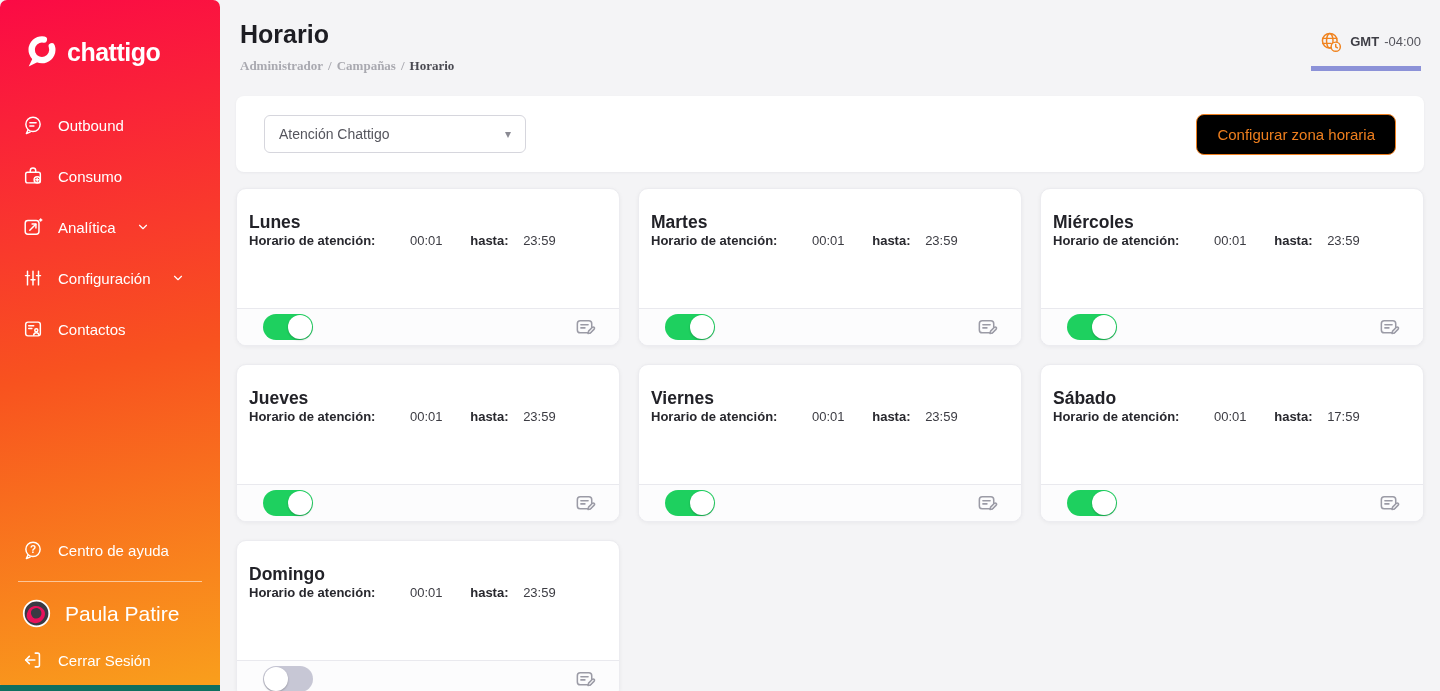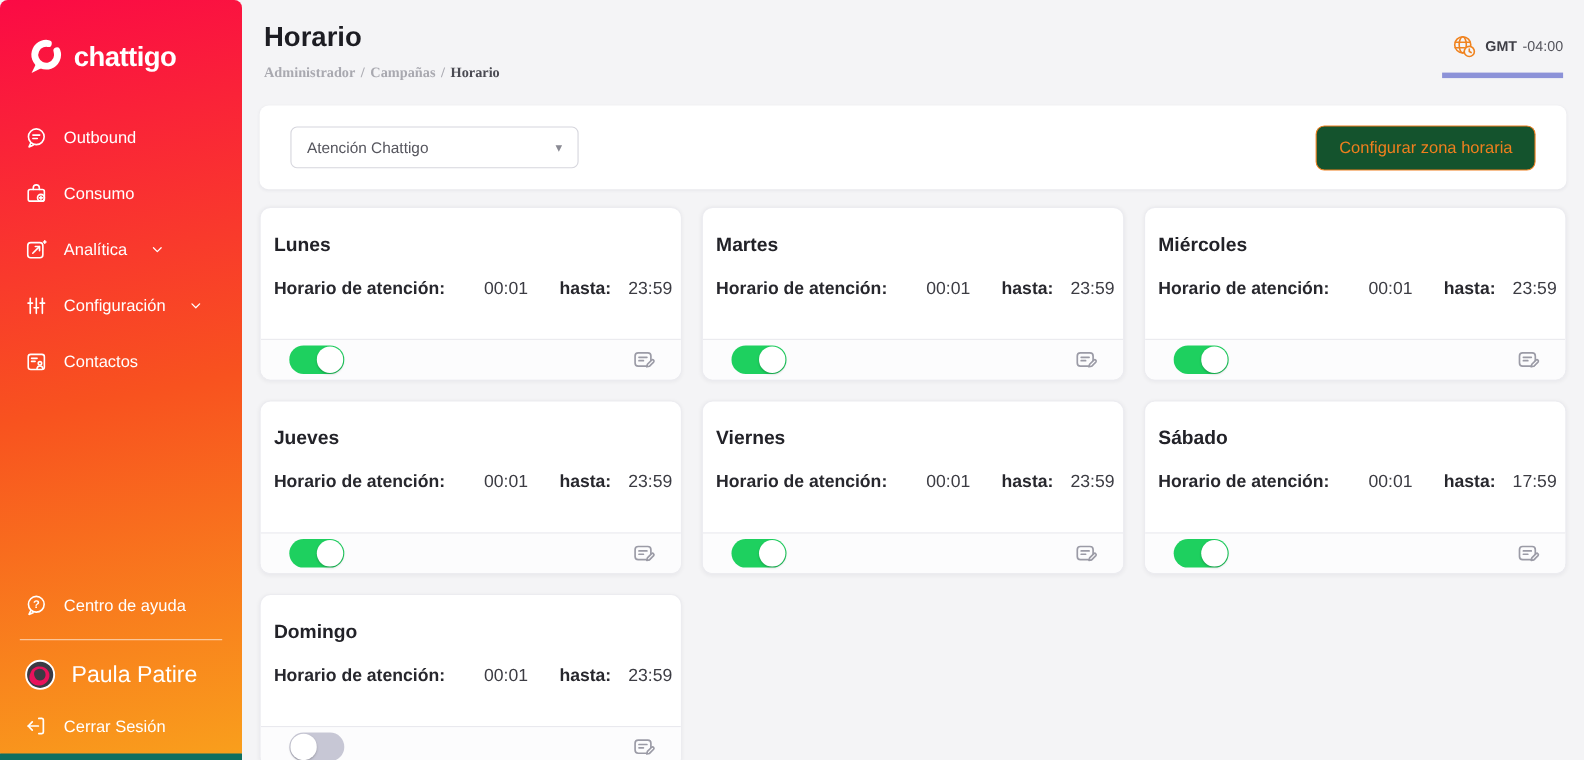--- a/index.html
+++ b/index.html
@@ -62,38 +62,38 @@
     display: flex; align-items: center; justify-content: space-between;
     padding: 0 28px;
   }
   .select {
     width: 262px; height: 38px; border: 1px solid #d6d6dd; border-radius: 6px;
     display: flex; align-items: center; justify-content: space-between;
     padding: 0 14px; font-size: 14px; color: #55555d; cursor: pointer; background: #fff;
   }
   .select .caret { color: #8a8a93; font-size: 12px; }
   .btn-outline {
-    background: #14532d; border: 1px solid var(--accent, #ef7f1e); color: var(--accent, #ef7f1e);
+    background: #000000; border: 1px solid var(--accent, #ef7f1e); color: var(--accent, #ef7f1e);
     font-family: "Liberation Sans", sans-serif;
     font-size: 15px; padding: 11px 20px; border-radius: 8px; cursor: pointer;
   }
 
   .days-grid {
     margin-top: 16px;
     display: grid; grid-template-columns: repeat(3, 1fr);
     gap: 18px; grid-auto-rows: 158px;
   }
   .day-card {
     background: #fff; border: 1px solid #ececf0; border-radius: 10px;
     box-shadow: 0 1px 4px rgba(20,20,40,.05);
     display: flex; flex-direction: column; overflow: hidden;
   }
   .day-body { flex: 1; padding: 23px 26px 0 12px; }
   .day-name { font-size: 17.5px; font-weight: 700; color: #222228; }
-  .day-schedule { margin-top: 21px; font-size: 16px; color: #3c3c43; white-space: nowrap; }
+  .day-schedule { font-size: 13px; color: #3c3c43; white-space: nowrap; }
   .day-schedule .lbl { font-weight: 700; color: #27272d; }
   .day-schedule .v-from { margin-left: 31px; }
   .day-schedule .l-until { margin-left: 24px; }
   .day-schedule .v-until { margin-left: 11px; }
   .day-footer {
     height: 37px; flex: none; border-top: 1px solid #e9e9ee; background: #fcfcfd;
     display: flex; align-items: center; justify-content: space-between;
     padding: 0 22px 0 26px;
   }
   .toggle {

